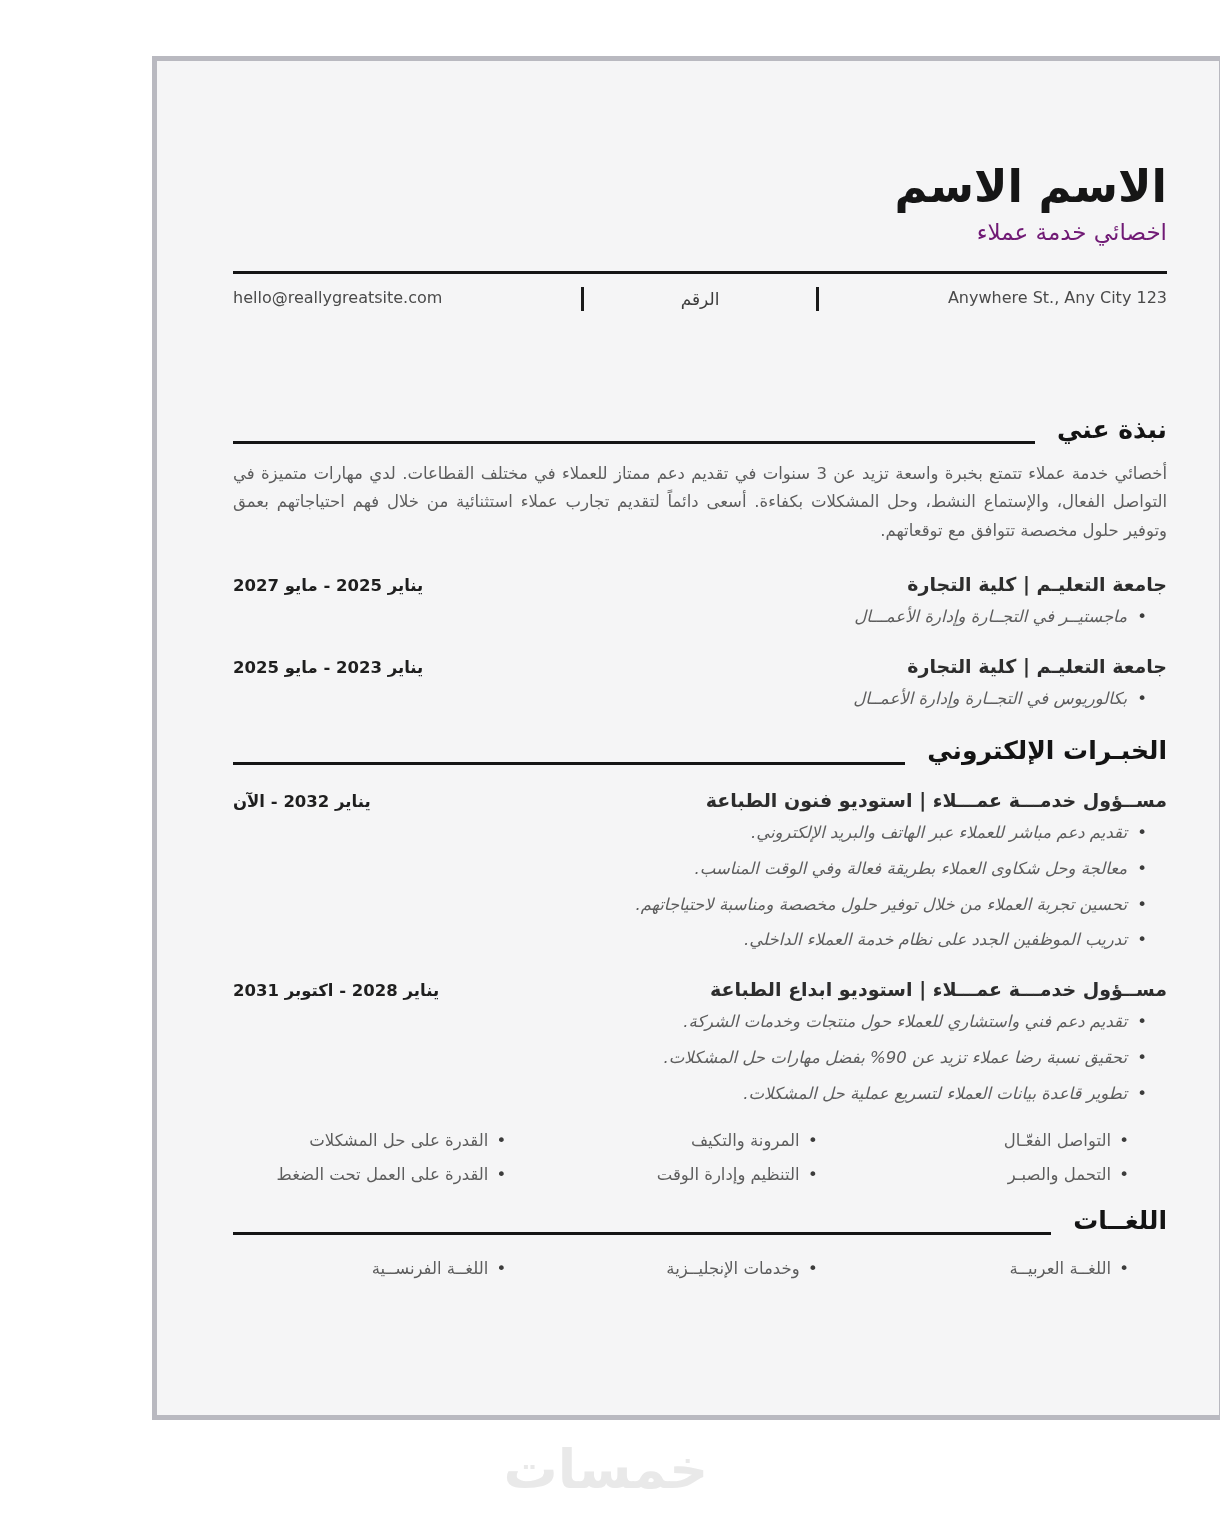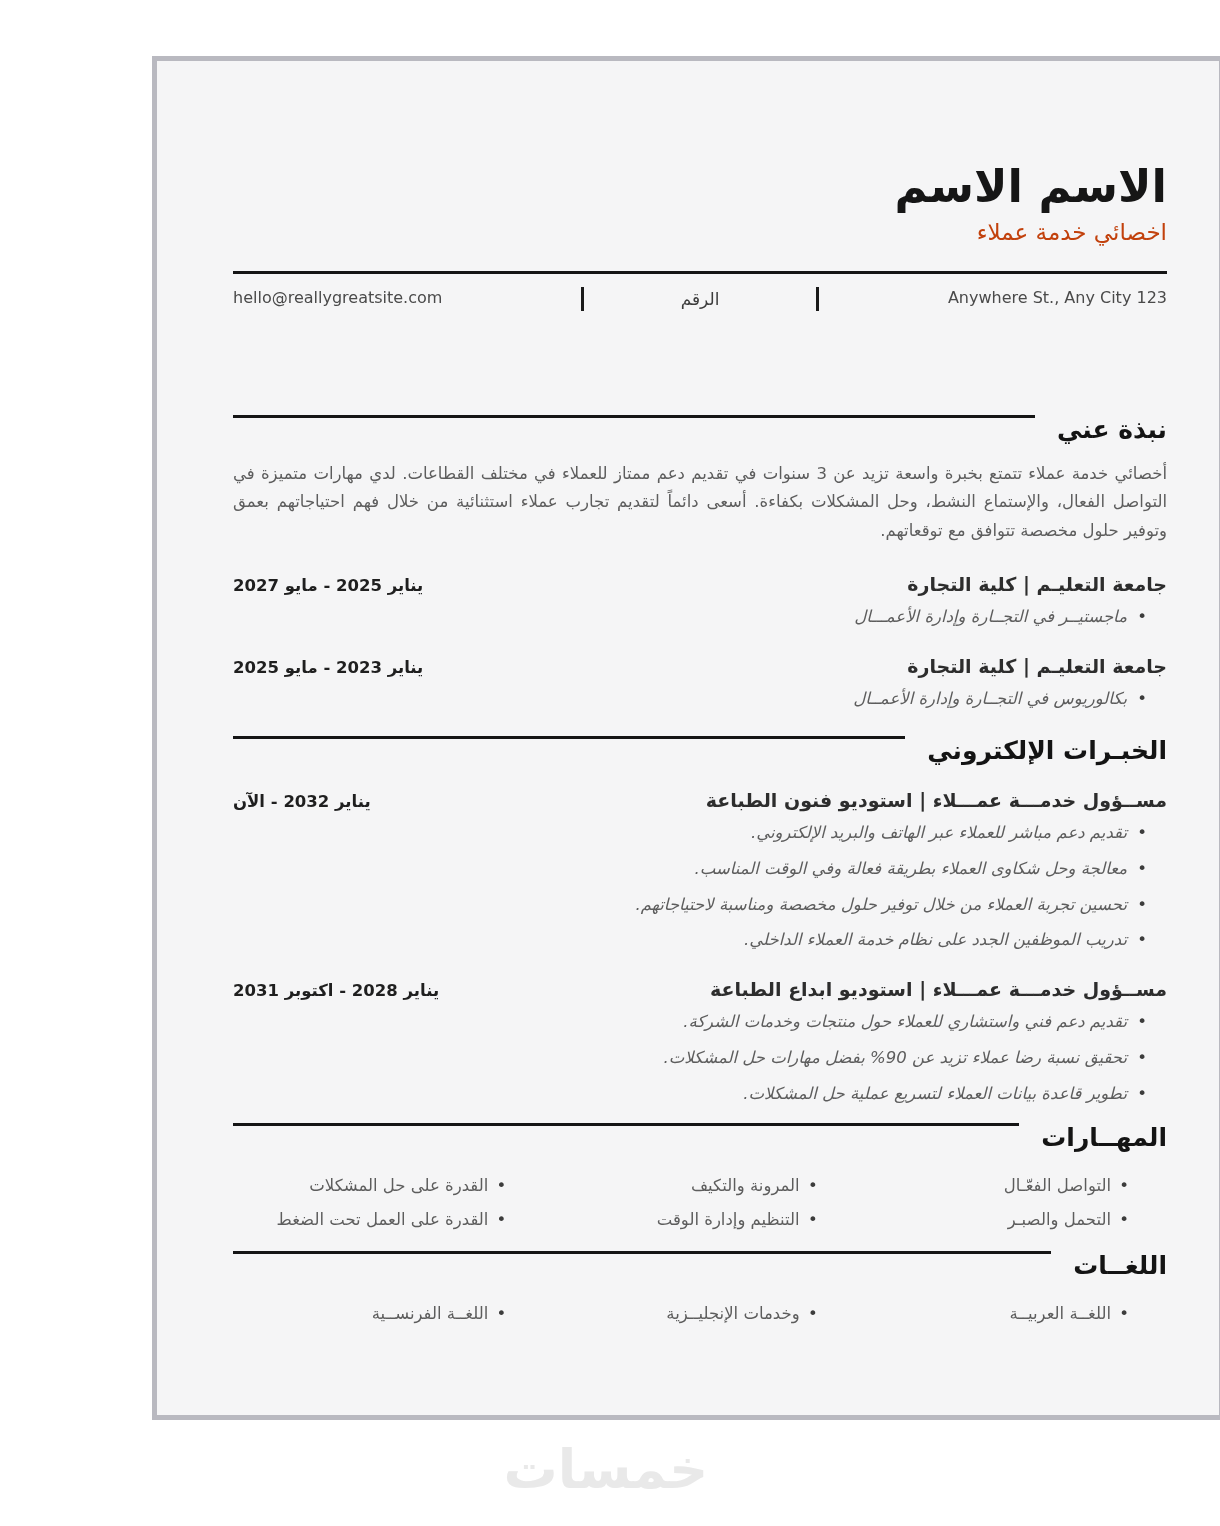--- a/index.html
+++ b/index.html
@@ -38,21 +38,21 @@
     margin: 100px 0 0 0;
     font-size: 45px;
     line-height: 1.15;
     font-weight: 800;
     color: #161616;
     text-align: right;
   }
   .jobtitle {
     margin-top: 6px;
     font-size: 23px;
-    color: #c2410c;
+    color: #701a75;
     text-align: right;
   }
   .head-rule {
     margin-top: 26px;
     height: 3px;
     background: #151515;
   }
   .contact-row {
     margin-top: 13px;
     display: flex;
@@ -67,21 +67,21 @@
   .vbar {
     width: 3px;
     height: 24px;
     background: #1a1a1a;
     flex: none;
   }
 
   
   .section-head {
     display: flex;
-    align-items: flex-start;
+    align-items: flex-end;
     gap: 22px;
   }
   .section-head h2 {
     margin: 0;
     font-size: 25px;
     font-weight: 800;
     color: #141414;
     white-space: nowrap;
   }
   .section-rule {
@@ -255,24 +255,20 @@
           </div>
           <ul class="bullets">
             <li>تقديم دعم فني واستشاري للعملاء حول منتجات وخدمات الشركة.</li>
             <li>تحقيق نسبة رضا عملاء تزيد عن 90% بفضل مهارات حل المشكلات.</li>
             <li>تطوير قاعدة بيانات العملاء لتسريع عملية حل المشكلات.</li>
           </ul>
         </div>
       </section>
 
       <section class="sec-skills">
-        <div class="section-head">
-          <h2>المهــارات</h2>
-          <div class="section-rule"></div>
-        </div>
         <div class="grid3">
           <div class="grid-cell">التواصل الفعّـال</div>
           <div class="grid-cell">المرونة والتكيف</div>
           <div class="grid-cell">القدرة على حل المشكلات</div>
           <div class="grid-cell">التحمل والصبـر</div>
           <div class="grid-cell">التنظيم وإدارة الوقت</div>
           <div class="grid-cell">القدرة على العمل تحت الضغط</div>
         </div>
       </section>
 

